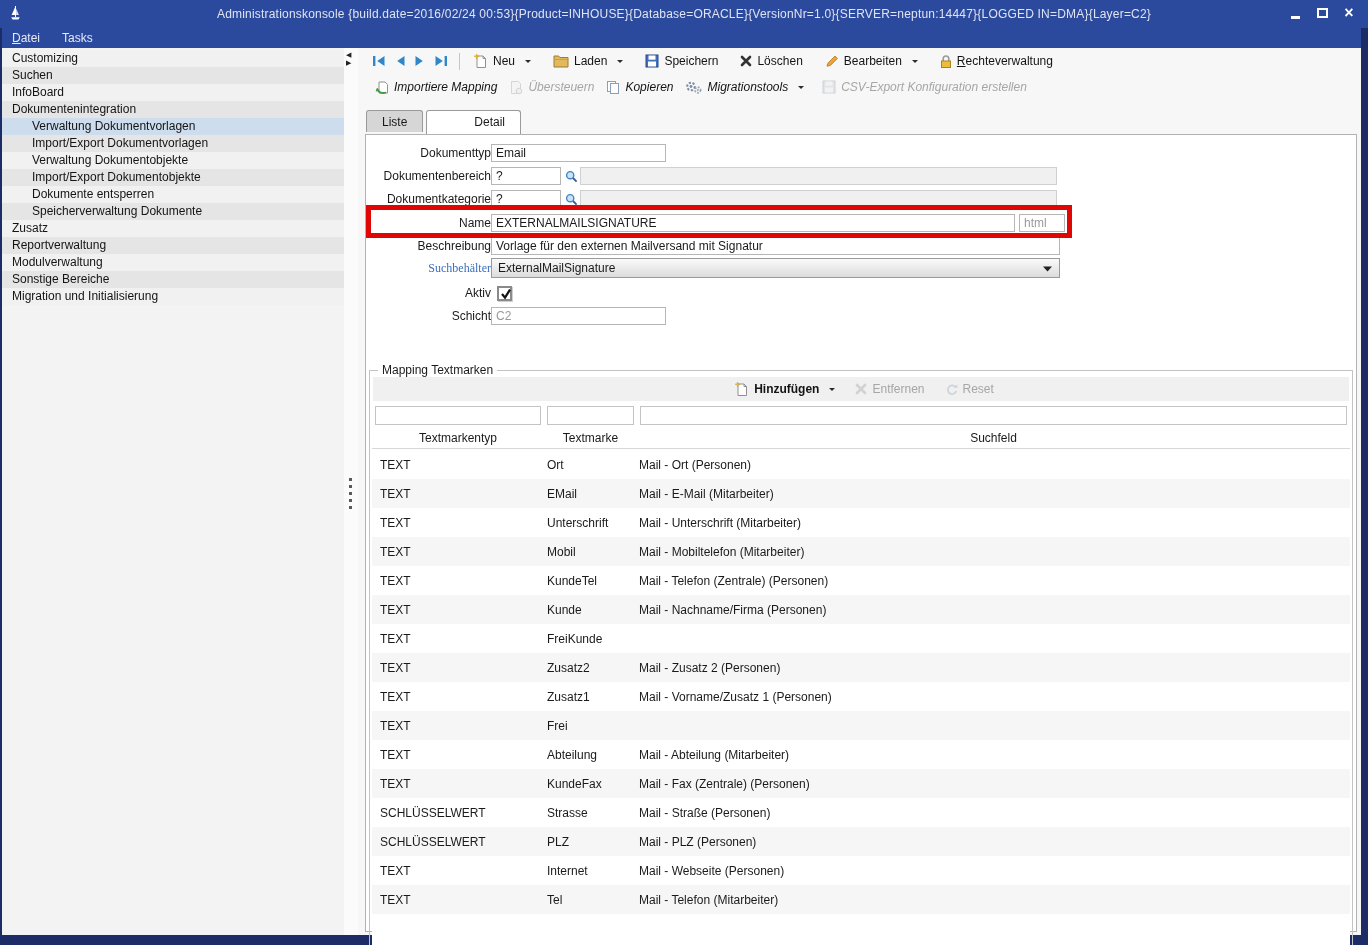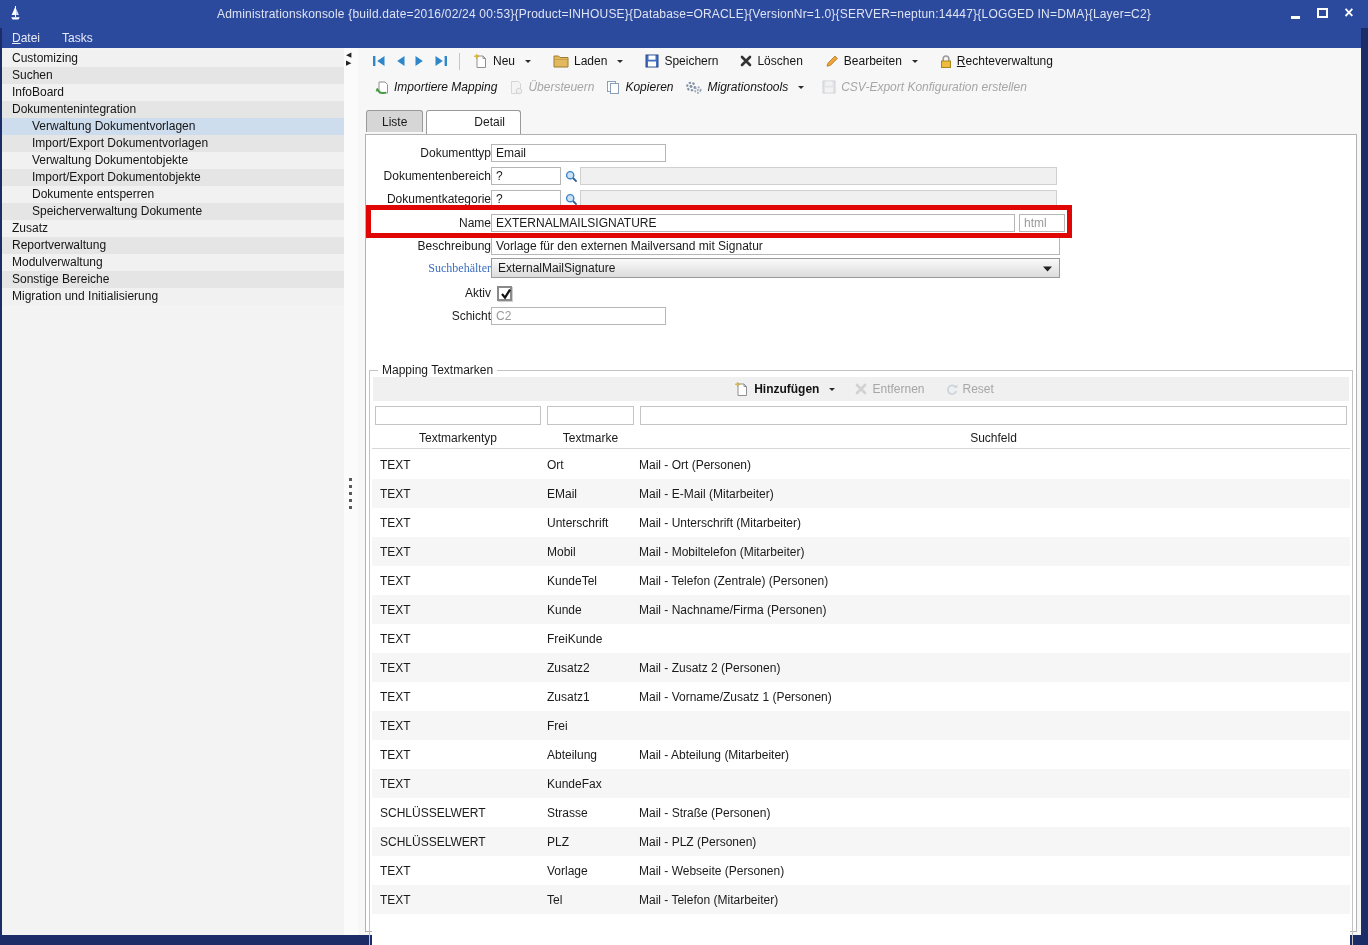--- a/index.html
+++ b/index.html
@@ -482,34 +482,35 @@
                 <div class="tcell c2"></div>
               </div>
               <div class="trow">
                 <div class="tcell c0">TEXT</div>
                 <div class="tcell c1">Abteilung</div>
                 <div class="tcell c2">Mail - Abteilung (Mitarbeiter)</div>
               </div>
               <div class="trow alt">
                 <div class="tcell c0">TEXT</div>
                 <div class="tcell c1">KundeFax</div>
+                <div class="tcell c2">Mail - Fax (Zentrale) (Personen)</div>
               </div>
               <div class="trow">
                 <div class="tcell c0">SCHLÜSSELWERT</div>
                 <div class="tcell c1">Strasse</div>
                 <div class="tcell c2">Mail - Straße (Personen)</div>
               </div>
               <div class="trow alt">
                 <div class="tcell c0">SCHLÜSSELWERT</div>
                 <div class="tcell c1">PLZ</div>
                 <div class="tcell c2">Mail - PLZ (Personen)</div>
               </div>
               <div class="trow">
                 <div class="tcell c0">TEXT</div>
-                <div class="tcell c1">Vorlage</div>
+                <div class="tcell c1">Internet</div>
                 <div class="tcell c2">Mail - Webseite (Personen)</div>
               </div>
               <div class="trow alt">
                 <div class="tcell c0">TEXT</div>
                 <div class="tcell c1">Tel</div>
                 <div class="tcell c2">Mail - Telefon (Mitarbeiter)</div>
               </div>
             </div>
         </div>
 

